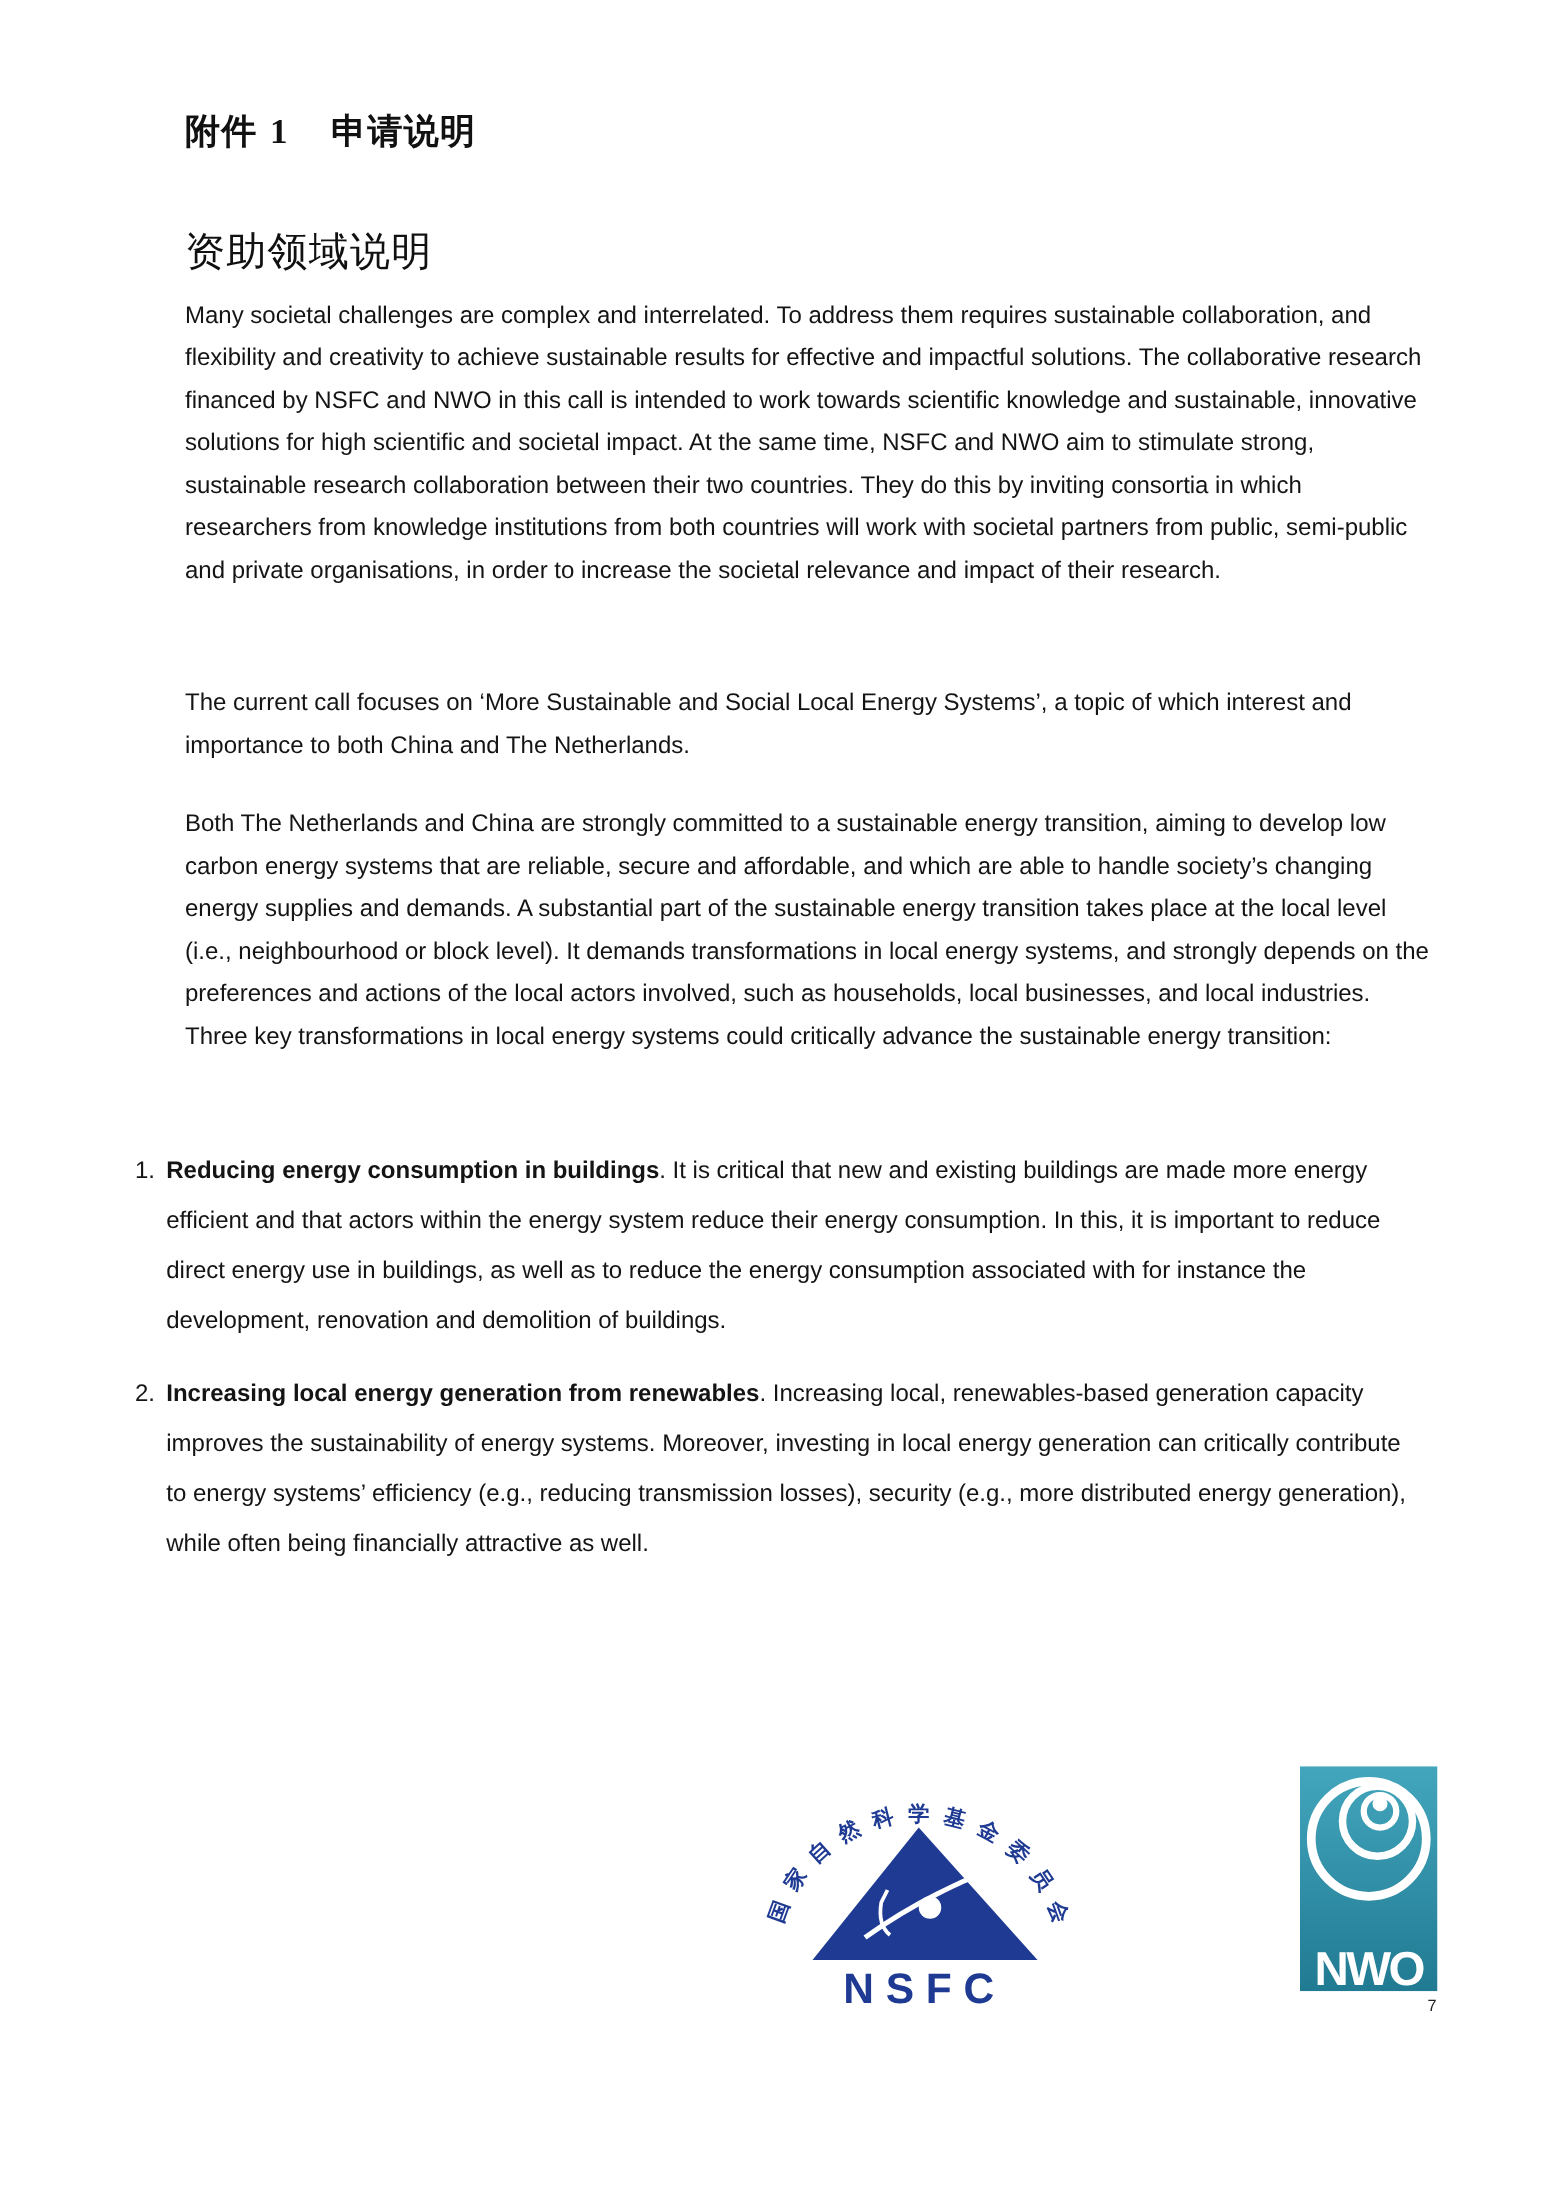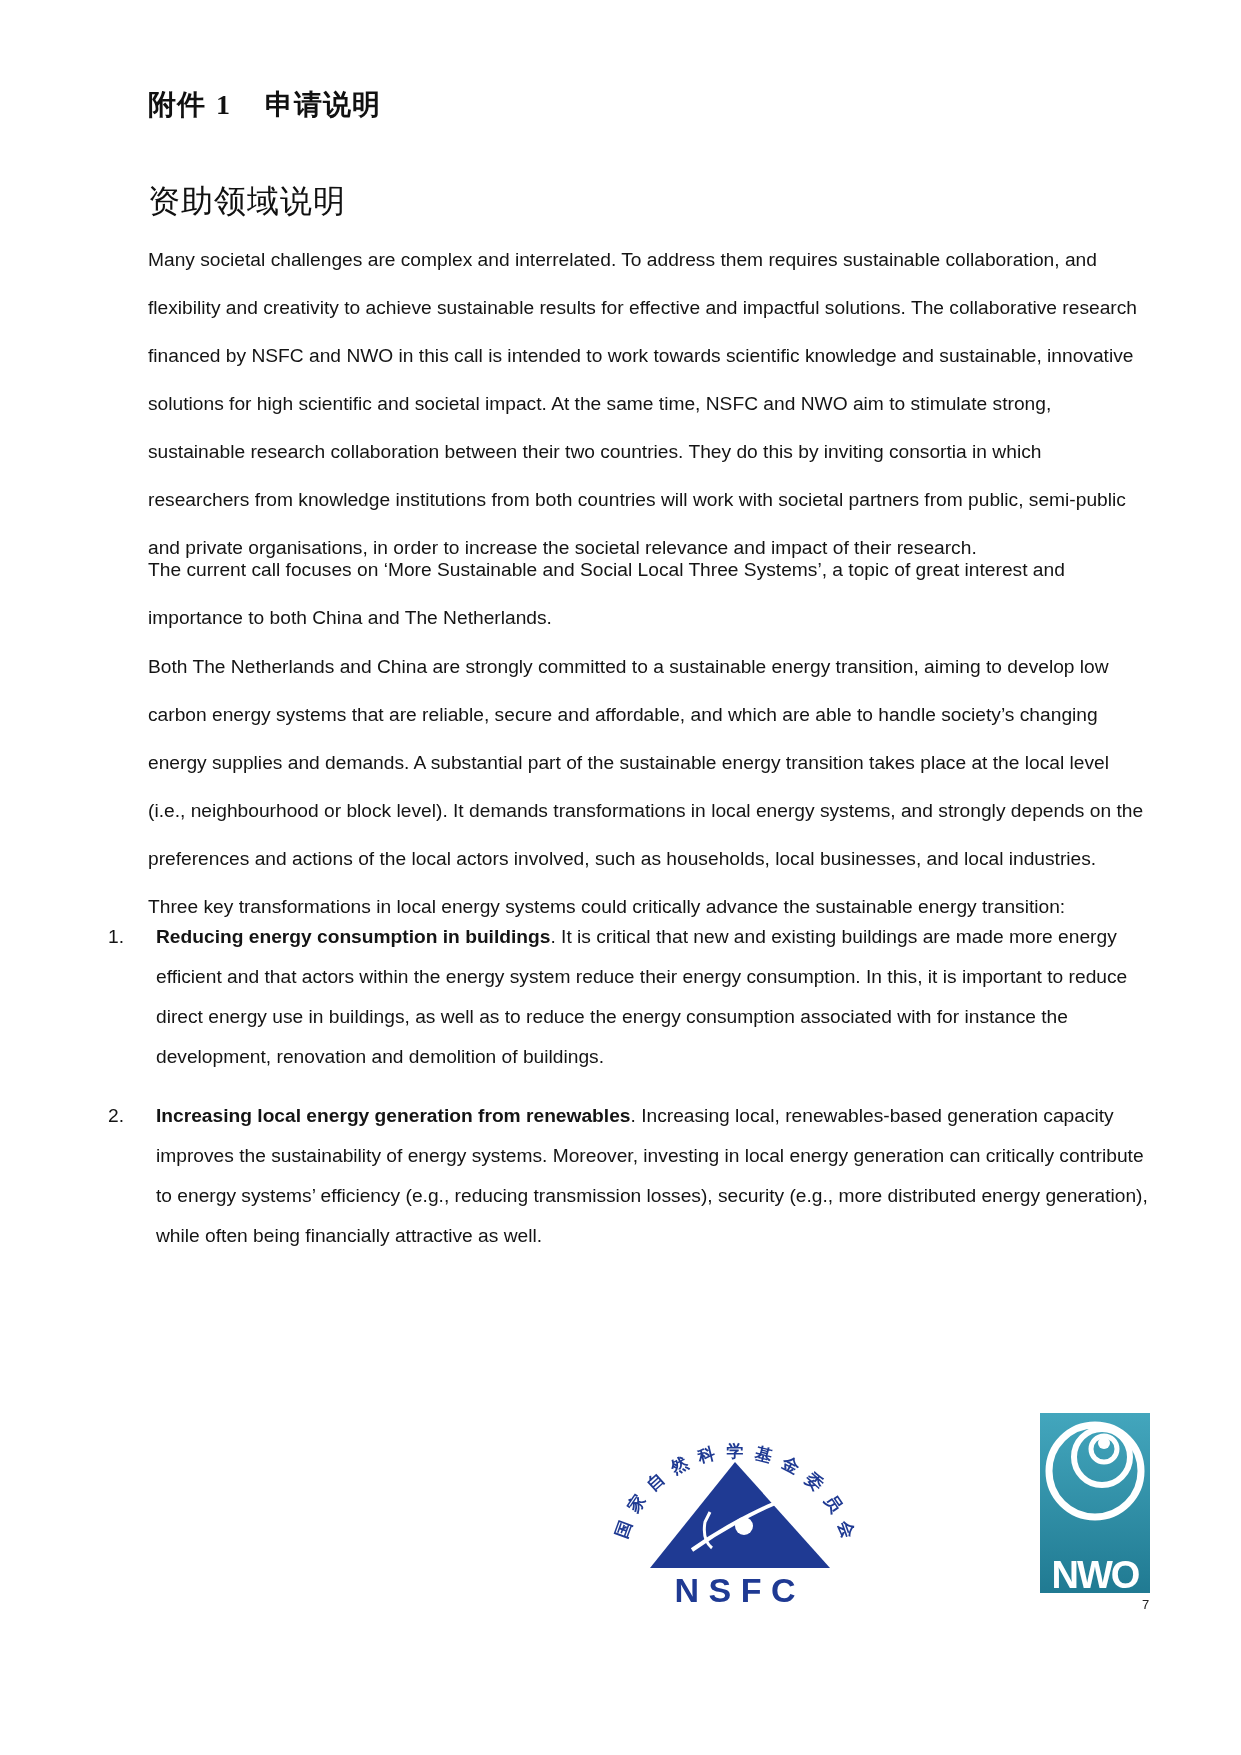--- a/index.html
+++ b/index.html
@@ -1,39 +1,39 @@
 <!DOCTYPE html>
 <html><head>
 <meta charset="utf-8">
 <style>
   html, body { margin: 0; padding: 0; background: #ffffff; }
   body { width: 1241px; height: 1755px; position: relative; overflow: hidden; color: #111; }
   .h1 { position: absolute; left: 148px; top: 86px; font-family: "DejaVu Serif", serif; font-size: 28px; font-weight: bold; letter-spacing: 1px; }
   .h1 .num { font-family: "Liberation Serif", serif; font-weight: bold; margin: 0 34px 0 10px; }
   .h2 { position: absolute; left: 148px; top: 180px; font-family: "DejaVu Serif", serif; font-size: 32px; letter-spacing: 1px; }
-  .para { position: absolute; left: 148px; width: 1000px; font-family: "Liberation Sans", sans-serif; font-size: 19.2px; line-height: 48px; margin: 0; color: #141414; }
+  .para { position: absolute; left: 148px; width: 1000px; font-family: "Liberation Sans", sans-serif; font-size: 19.2px; line-height: 34px; margin: 0; color: #141414; }
   .list-item { position: absolute; left: 108px; width: 1050px; font-family: "Liberation Sans", sans-serif; font-size: 19.2px; line-height: 40px; color: #141414; }
   .list-item .marker { position: absolute; left: 0; top: 0; width: 40px; }
-  .list-item .body { margin-left: 48px; width: 1000px; }
+  .list-item .body { margin-left: 25px; width: 1000px; }
   .list-item b { font-weight: bold; }
   .logo-nsfc { position: absolute; left: 600px; top: 1430px; width: 270px; height: 180px; }
   .logo-nwo { position: absolute; left: 1040px; top: 1413px; width: 110px; height: 180px; }
   .page-num { position: absolute; left: 1142px; top: 1597px; font-family: "Liberation Sans", sans-serif; font-size: 13px; color: #222; }
 </style>
 </head>
 <body>
 
 <div class="h1">
   <span>附件</span><span class="num">1</span><span>申请说明</span>
 </div>
 
 <div class="h2">资助领域说明</div>
 
 <p class="para" style="top:236px">Many societal challenges are complex and interrelated. To address them requires sustainable collaboration, and flexibility and creativity to achieve sustainable results for effective and impactful solutions. The collaborative research financed by NSFC and NWO in this call is intended to work towards scientific knowledge and sustainable, innovative solutions for high scientific and societal impact. At the same time, NSFC and NWO aim to stimulate strong, sustainable research collaboration between their two countries. They do this by inviting consortia in which researchers from knowledge institutions from both countries will work with societal partners from public, semi-public and private organisations, in order to increase the societal relevance and impact of their research.</p>
-<p class="para" style="top:546px">The current call focuses on ‘More Sustainable and Social Local Three Systems’, a topic of great interest and importance to both China and The Netherlands.</p>
+<p class="para" style="top:546px">The current call focuses on ‘More Sustainable and Social Local Energy Systems’, a topic of which interest and importance to both China and The Netherlands.</p>
 <p class="para" style="top:643px">Both The Netherlands and China are strongly committed to a sustainable energy transition, aiming to develop low carbon energy systems that are reliable, secure and affordable, and which are able to handle society’s changing energy supplies and demands. A substantial part of the sustainable energy transition takes place at the local level (i.e., neighbourhood or block level). It demands transformations in local energy systems, and strongly depends on the preferences and actions of the local actors involved, such as households, local businesses, and local industries. Three key transformations in local energy systems could critically advance the sustainable energy transition:</p>
 
 <div class="list-item" style="top:917px">
   <span class="marker">1.</span>
   <div class="body"><b>Reducing energy consumption in buildings</b><span>. It is critical that new and existing buildings are made more energy efficient and that actors within the energy system reduce their energy consumption. In this, it is important to reduce direct energy use in buildings, as well as to reduce the energy consumption associated with for instance the development, renovation and demolition of buildings.</span></div>
 </div>
 
 <div class="list-item" style="top:1096px">
   <span class="marker">2.</span>
   <div class="body"><b>Increasing local energy generation from renewables</b><span>. Increasing local, renewables-based generation capacity improves the sustainability of energy systems. Moreover, investing in local energy generation can critically contribute to energy systems’ efficiency (e.g., reducing transmission losses), security (e.g., more distributed energy generation), while often being financially attractive as well.</span></div>

